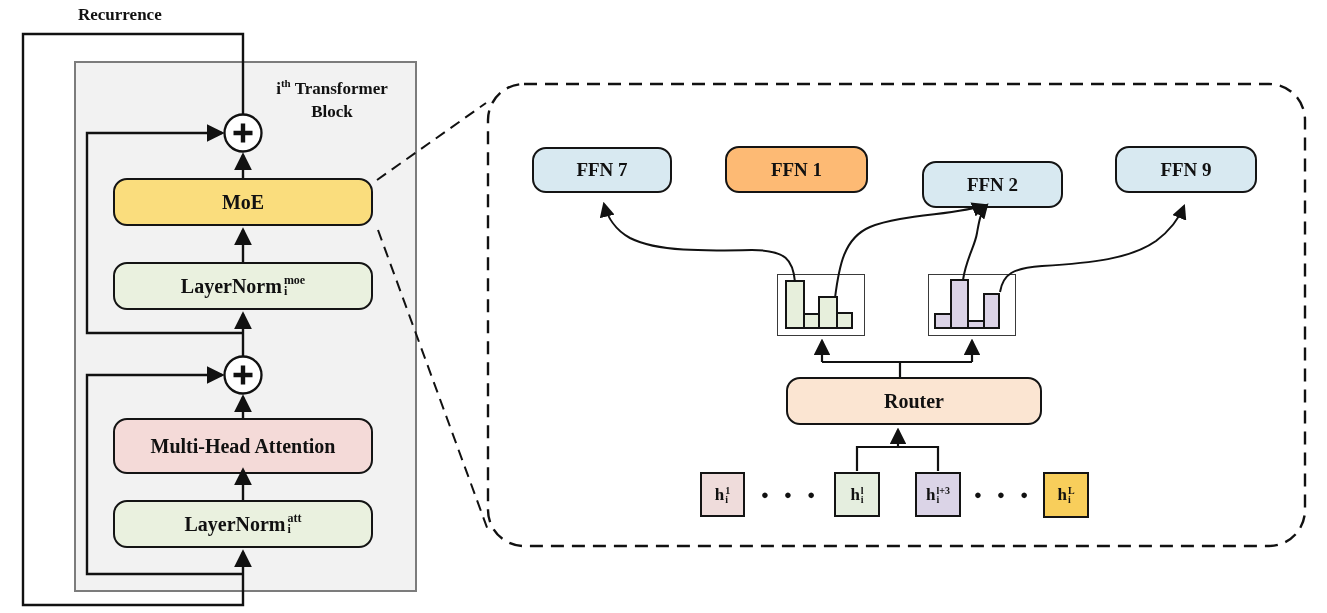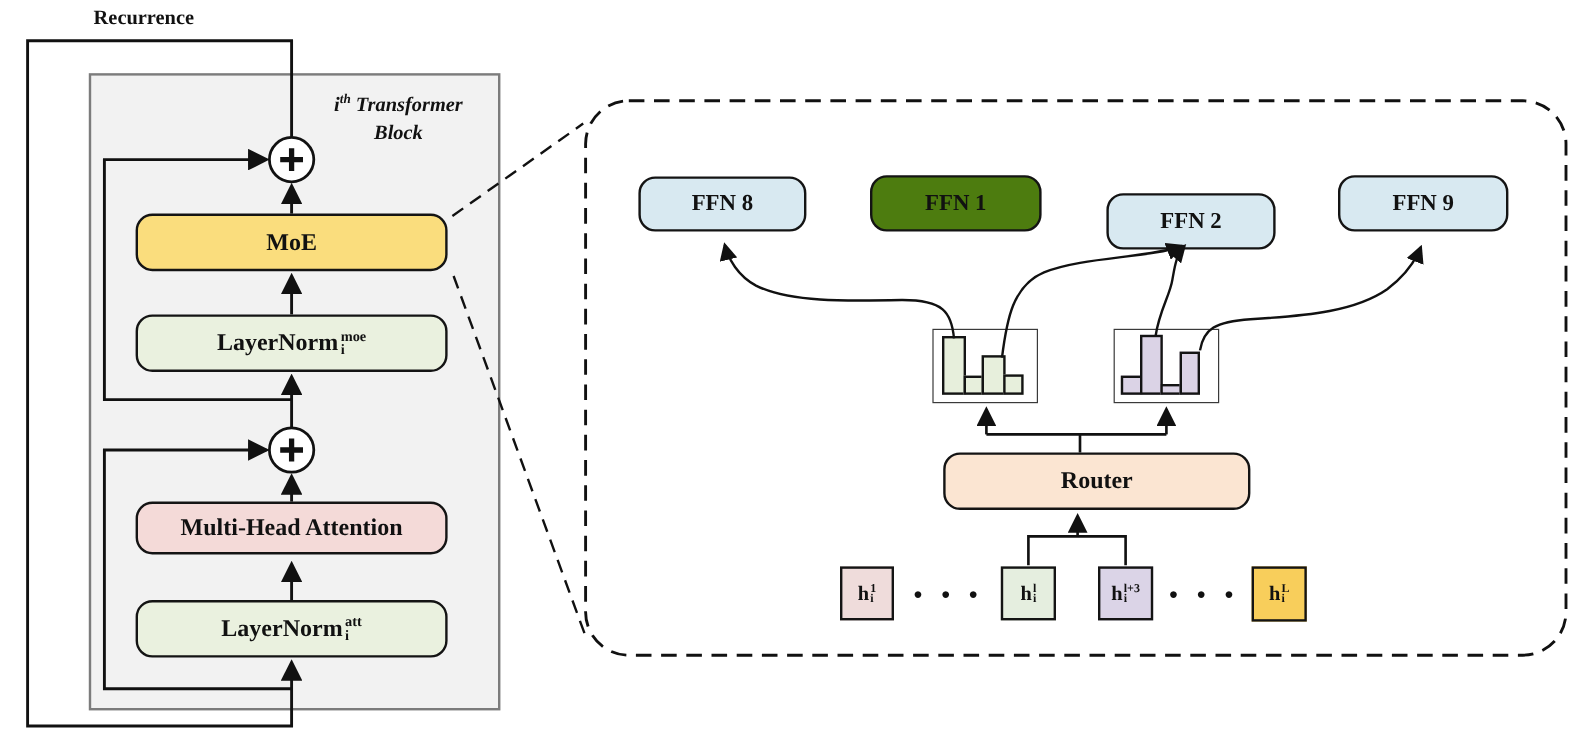--- a/index.html
+++ b/index.html
@@ -13,21 +13,21 @@
   .transformer-block {
     background:#F2F2F2; border:2px solid #7C7C7C;
   }
   .node {
     display:flex; align-items:center; justify-content:center;
     border:2.5px solid #141414; border-radius:14px;
     font-weight:bold; font-size:20px; color:#111;
     z-index:2;
   }
   .node.small { font-size:19px; }
-  .block-title { text-align:center; font-weight:bold; font-size:17px; line-height:23px; color:#111; z-index:2;font-style:italic;}
+  .block-title { text-align:center; font-weight:bold; font-size:17px; line-height:23px; color:#111; z-index:2;}
   .block-title sup { font-size:11px; }
   .recurrence { font-size:17px; z-index:2; }
 
   .stack {
     display:inline-flex; flex-direction:column; align-items:flex-start;
     margin-left:2px; font-size:12px; line-height:11px; font-weight:bold;
   }
   .token {
     display:flex; align-items:center; justify-content:center;
     border:2.5px solid #141414; font-weight:bold; font-size:17px; color:#111; z-index:2;
@@ -66,36 +66,36 @@
   </div>
 
   <div class="abs node" style="left:113px; top:262px; width:260px; height:48px; background:#EAF1DF;">
     <span>LayerNorm</span>
     <span class="stack">
       <span>moe</span>
       <span>i</span>
     </span>
   </div>
 
-  <div class="abs node" style="left:113px; top:418px; width:260px; height:44px; background:#F4DAD8;">
+  <div class="abs node" style="left:113px; top:418px; width:260px; height:56px; background:#F4DAD8;">
     <span>Multi-Head Attention</span>
   </div>
 
   <div class="abs node" style="left:113px; top:500px; width:260px; height:48px; background:#EAF1DF;">
     <span>LayerNorm</span>
     <span class="stack">
       <span>att</span>
       <span>i</span>
     </span>
   </div>
 
   <div class="abs node small" style="left:532px; top:147px; width:140px; height:46px; background:#D8E9F1;">
-    <span>FFN 8</span>
+    <span>FFN 7</span>
   </div>
-  <div class="abs node small" style="left:725px; top:146px; width:143px; height:47px; background:#4d7c0f;">
+  <div class="abs node small" style="left:725px; top:146px; width:143px; height:47px; background:#fdba74;">
     <span>FFN 1</span>
   </div>
   <div class="abs node small" style="left:922px; top:161px; width:141px; height:47px; background:#D8E9F1;">
     <span>FFN 2</span>
   </div>
   <div class="abs node small" style="left:1115px; top:146px; width:142px; height:47px; background:#D8E9F1;">
     <span>FFN 9</span>
   </div>
 
   <div class="abs gate-chart" style="left:777px; top:274px; width:88px; height:62px;">

